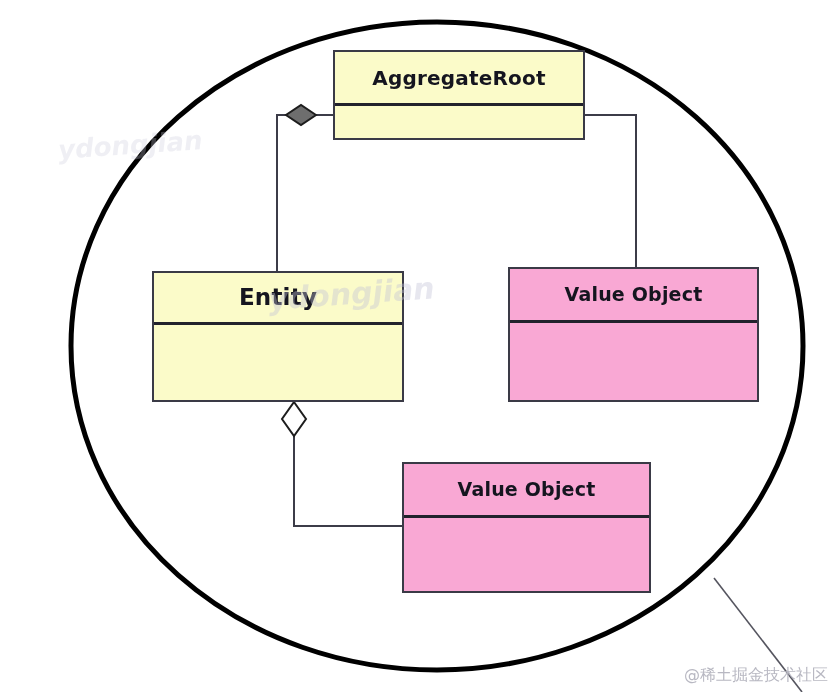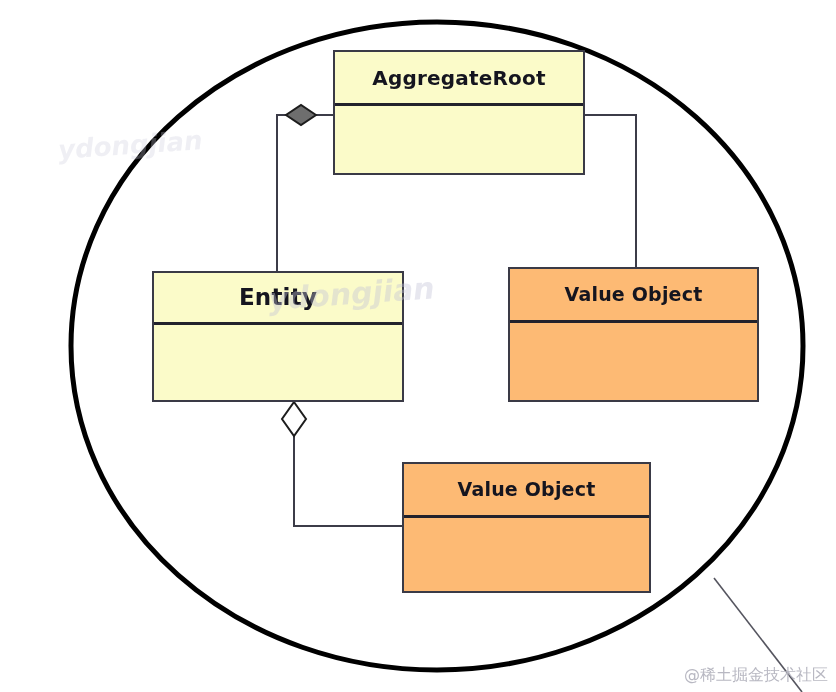--- a/index.html
+++ b/index.html
@@ -47,24 +47,24 @@
     color: #15151f;
     letter-spacing: 0.2px;
     text-align: center;
     line-height: 1.1;
   }
   .uml-box .body-row {
     flex: 1 1 auto;
     width: 100%;
   }
   .box-yellow { background: #fbfbc9; }
-  .box-purple { background: #fdba74; }
+  .box-purple { background: #f9a8d4; }
 
   #box-aggregate-root {
-    left: 333px; top: 50px; width: 252px; height: 125px;
+    left: 333px; top: 50px; width: 252px; height: 90px;
   }
   #box-aggregate-root .title-row { height: 54px; }
   #box-aggregate-root .title-text { font-size: 20px; }
 
   #box-entity {
     left: 152px; top: 271px; width: 252px; height: 131px;
   }
   #box-entity .title-row { height: 52px; }
   #box-entity .title-text { font-size: 23px; }
 

